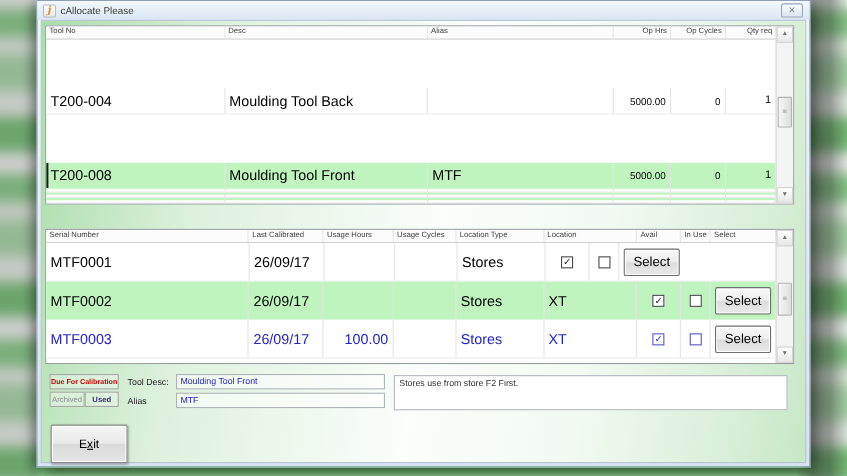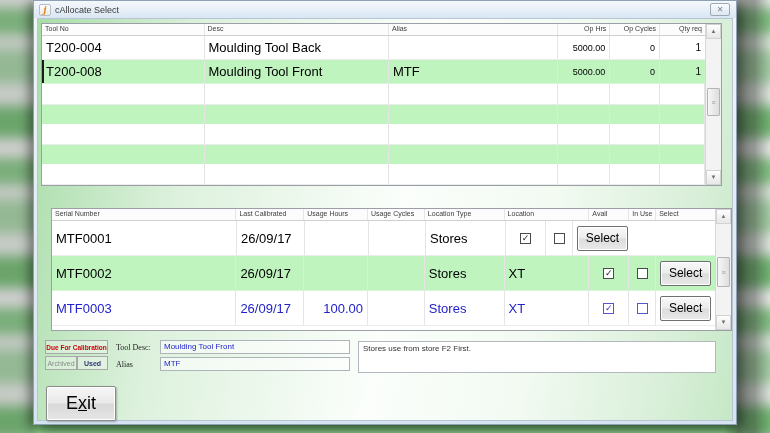--- a/index.html
+++ b/index.html
@@ -51,21 +51,21 @@
   .fill { flex:1; display:flex; border-bottom:1px solid #ececec; }
   .fill.green { background:#bff4bf; border-bottom:none; }
   .fill .fc { border-right:1px solid #e4e4e4; height:100%; }
 
   
   .t1c1{width:163px}.t1c2{width:185px}.t1c3{width:170px}.t1c4{width:52px}.t1c5{width:50px}.t1c6{width:45px;border-right:none}
   
   .t2c1{width:185px}.t2c2{width:68px}.t2c3{width:64px}.t2c4{width:57px}.t2c5{width:80px}
   .t2c6{width:85px}.t2c7{width:40px}.t2c8{width:27px}.t2c9{width:59px;border-right:none}
 
-  .row24 { height:24px; }
+  .row24 { height:24px;margin-top:44px; }
   .row35 { height:35px; }
 
   
   .cb { width:11px; height:11px; border:1px solid #4a4a4a; background:#fff; display:flex;
     align-items:center; justify-content:center; font-size:9px; line-height:9px; color:#222; }
   .cb.checked::after { content:"✓"; }
   .bluetext .cb { border-color:#5555cc; color:#3333cc; }
 
   
   .select-btn { width:52px; height:25px; border:1px solid #6f6f6f; border-radius:2px;
@@ -80,43 +80,43 @@
     color:#707070; font-size:6px; line-height:13px; text-align:center; }
   .sb-up { top:0; } .sb-dn { bottom:0; }
   .sb-thumb { position:absolute; left:1px; right:1px; border:1px solid #b4b4b4; border-radius:1px;
     background:linear-gradient(90deg,#f6f6f6,#dedede); color:#9a9a9a; font-size:7px; line-height:7px; text-align:center;
     display:flex; align-items:center; justify-content:center; }
   .sb-thumb::after { content:"≡"; }
 
   
   .legend-box { position:absolute; border:1px solid #a8a8a8; background:rgba(255,255,255,.35);
     font-size:7px; display:flex; align-items:center; justify-content:center; white-space:nowrap; }
-  .lbl { position:absolute; font-size:8px; color:#222; white-space:nowrap;font-family:Liberation Serif, serif; }
+  .lbl { position:absolute; font-size:8px; color:#222; white-space:nowrap; }
   .field { position:absolute; border:1px solid #adb4ba; background:rgba(255,255,255,.55);
     font-size:8px; color:#2222cc; padding:1px 3px; white-space:nowrap; overflow:hidden; }
   .note-box { position:absolute; border:1px solid #b2b8be; background:#fff;
     font-size:8px; color:#333; padding:2px 4px; }
 
   .exit-btn { position:absolute; width:70px; height:35px; border:1px solid #8a8a8a; border-radius:2px;
     background:linear-gradient(#f6f6f6,#e9e9e9 48%, #d9d9d9 52%, #e6e6e6);
     box-shadow:inset 0 0 0 1px #fff, 1px 1px 2px rgba(0,0,0,.25);
-    font-size:18px; color:#000; display:flex; align-items:center; justify-content:center; cursor:default; }
+    font-size:11px; color:#000; display:flex; align-items:center; justify-content:center; cursor:default; }
   .exit-btn .accel { text-decoration:underline; }
 </style>
 </head>
 <body>
 
 <div id="canvas">
   <div class="bg-blur"></div>
   <div class="bg-shade"></div>
 
   <div class="dialog">
     <div class="titlebar">
       <div class="app-icon">j</div>
-      <div class="title-text">cAllocate Select</div>
+      <div class="title-text">cAllocate Please</div>
       <div class="close-btn">✕</div>
     </div>
 
     <div class="client">
 
       <div class="grid" style="left:3px; top:4px; width:681px; height:163px;">
         <div class="grid-inner">
           <div class="ghead">
             <div class="gh t1c1">Tool No</div>
             <div class="gh t1c2">Desc</div>
@@ -187,21 +187,21 @@
             </div>
           </div>
         </div>
         <div class="vscroll">
           <div class="sb-up">▲</div>
           <div class="sb-thumb" style="top:64px; height:28px;"></div>
           <div class="sb-dn">▼</div>
         </div>
       </div>
 
-      <div class="grid" style="left:13px; top:189px; width:681px; height:123px;">
+      <div class="grid" style="left:3px; top:189px; width:681px; height:123px;">
         <div class="grid-inner">
           <div class="ghead">
             <div class="gh t2c1">Serial Number</div>
             <div class="gh t2c2">Last Calibrated</div>
             <div class="gh t2c3">Usage Hours</div>
             <div class="gh t2c4">Usage Cycles</div>
             <div class="gh t2c5">Location Type</div>
             <div class="gh t2c6">Location</div>
             <div class="gh t2c7">Avail</div>
             <div class="gh t2c8">In Use</div>

